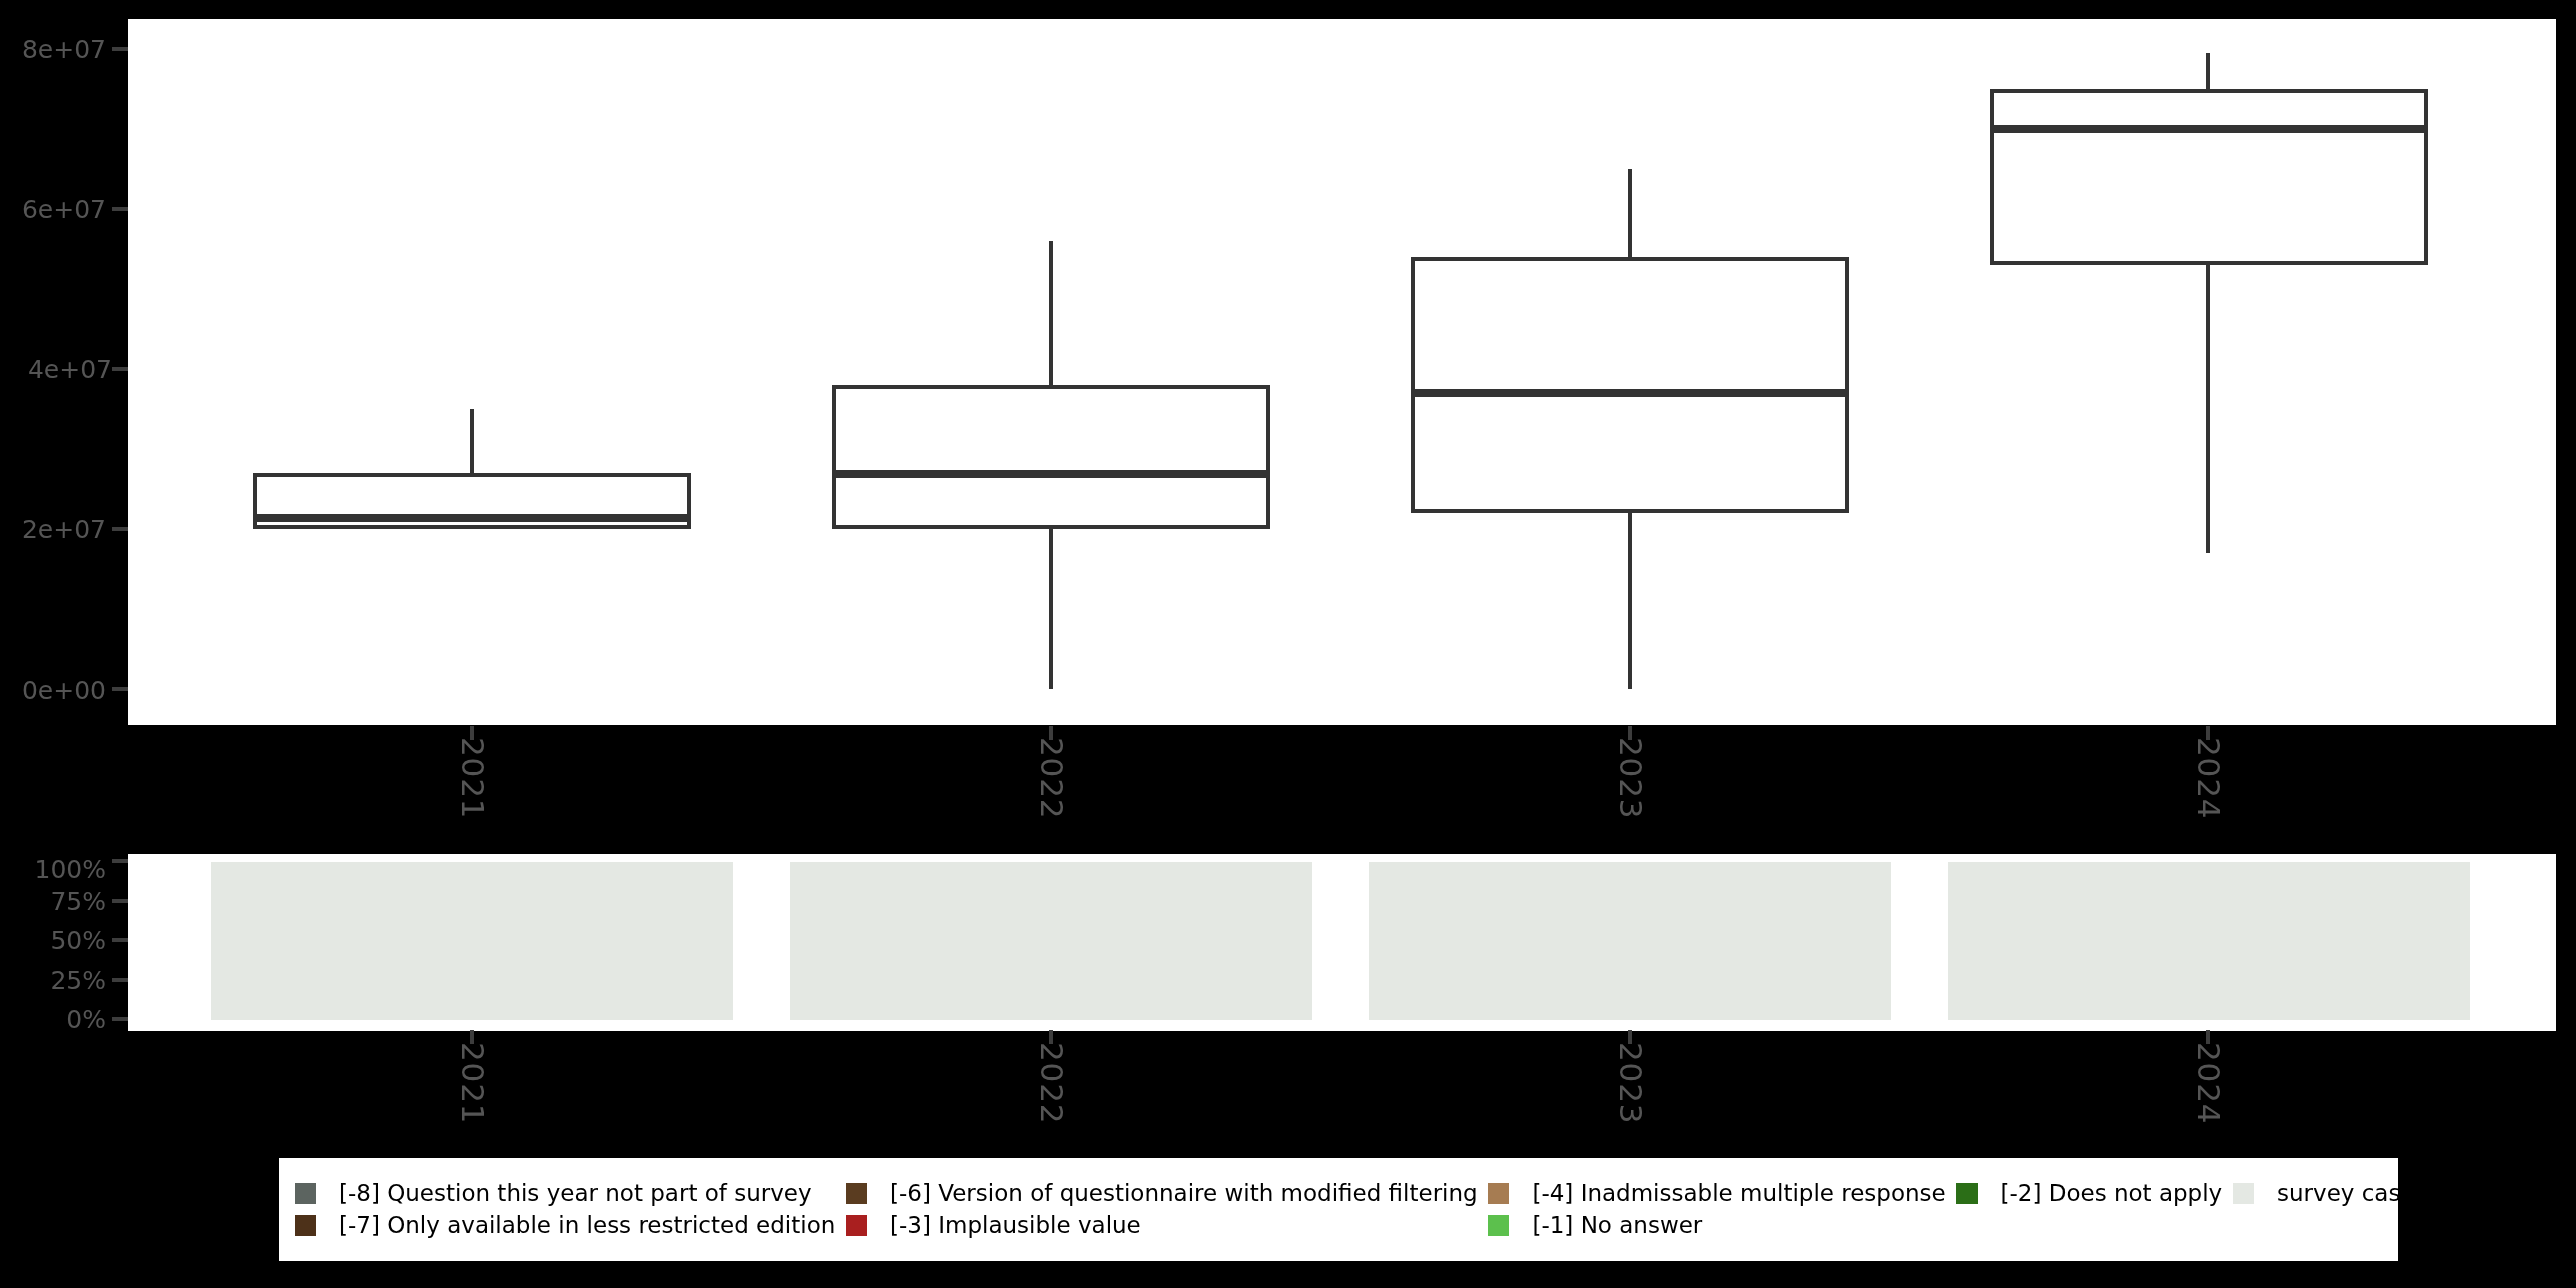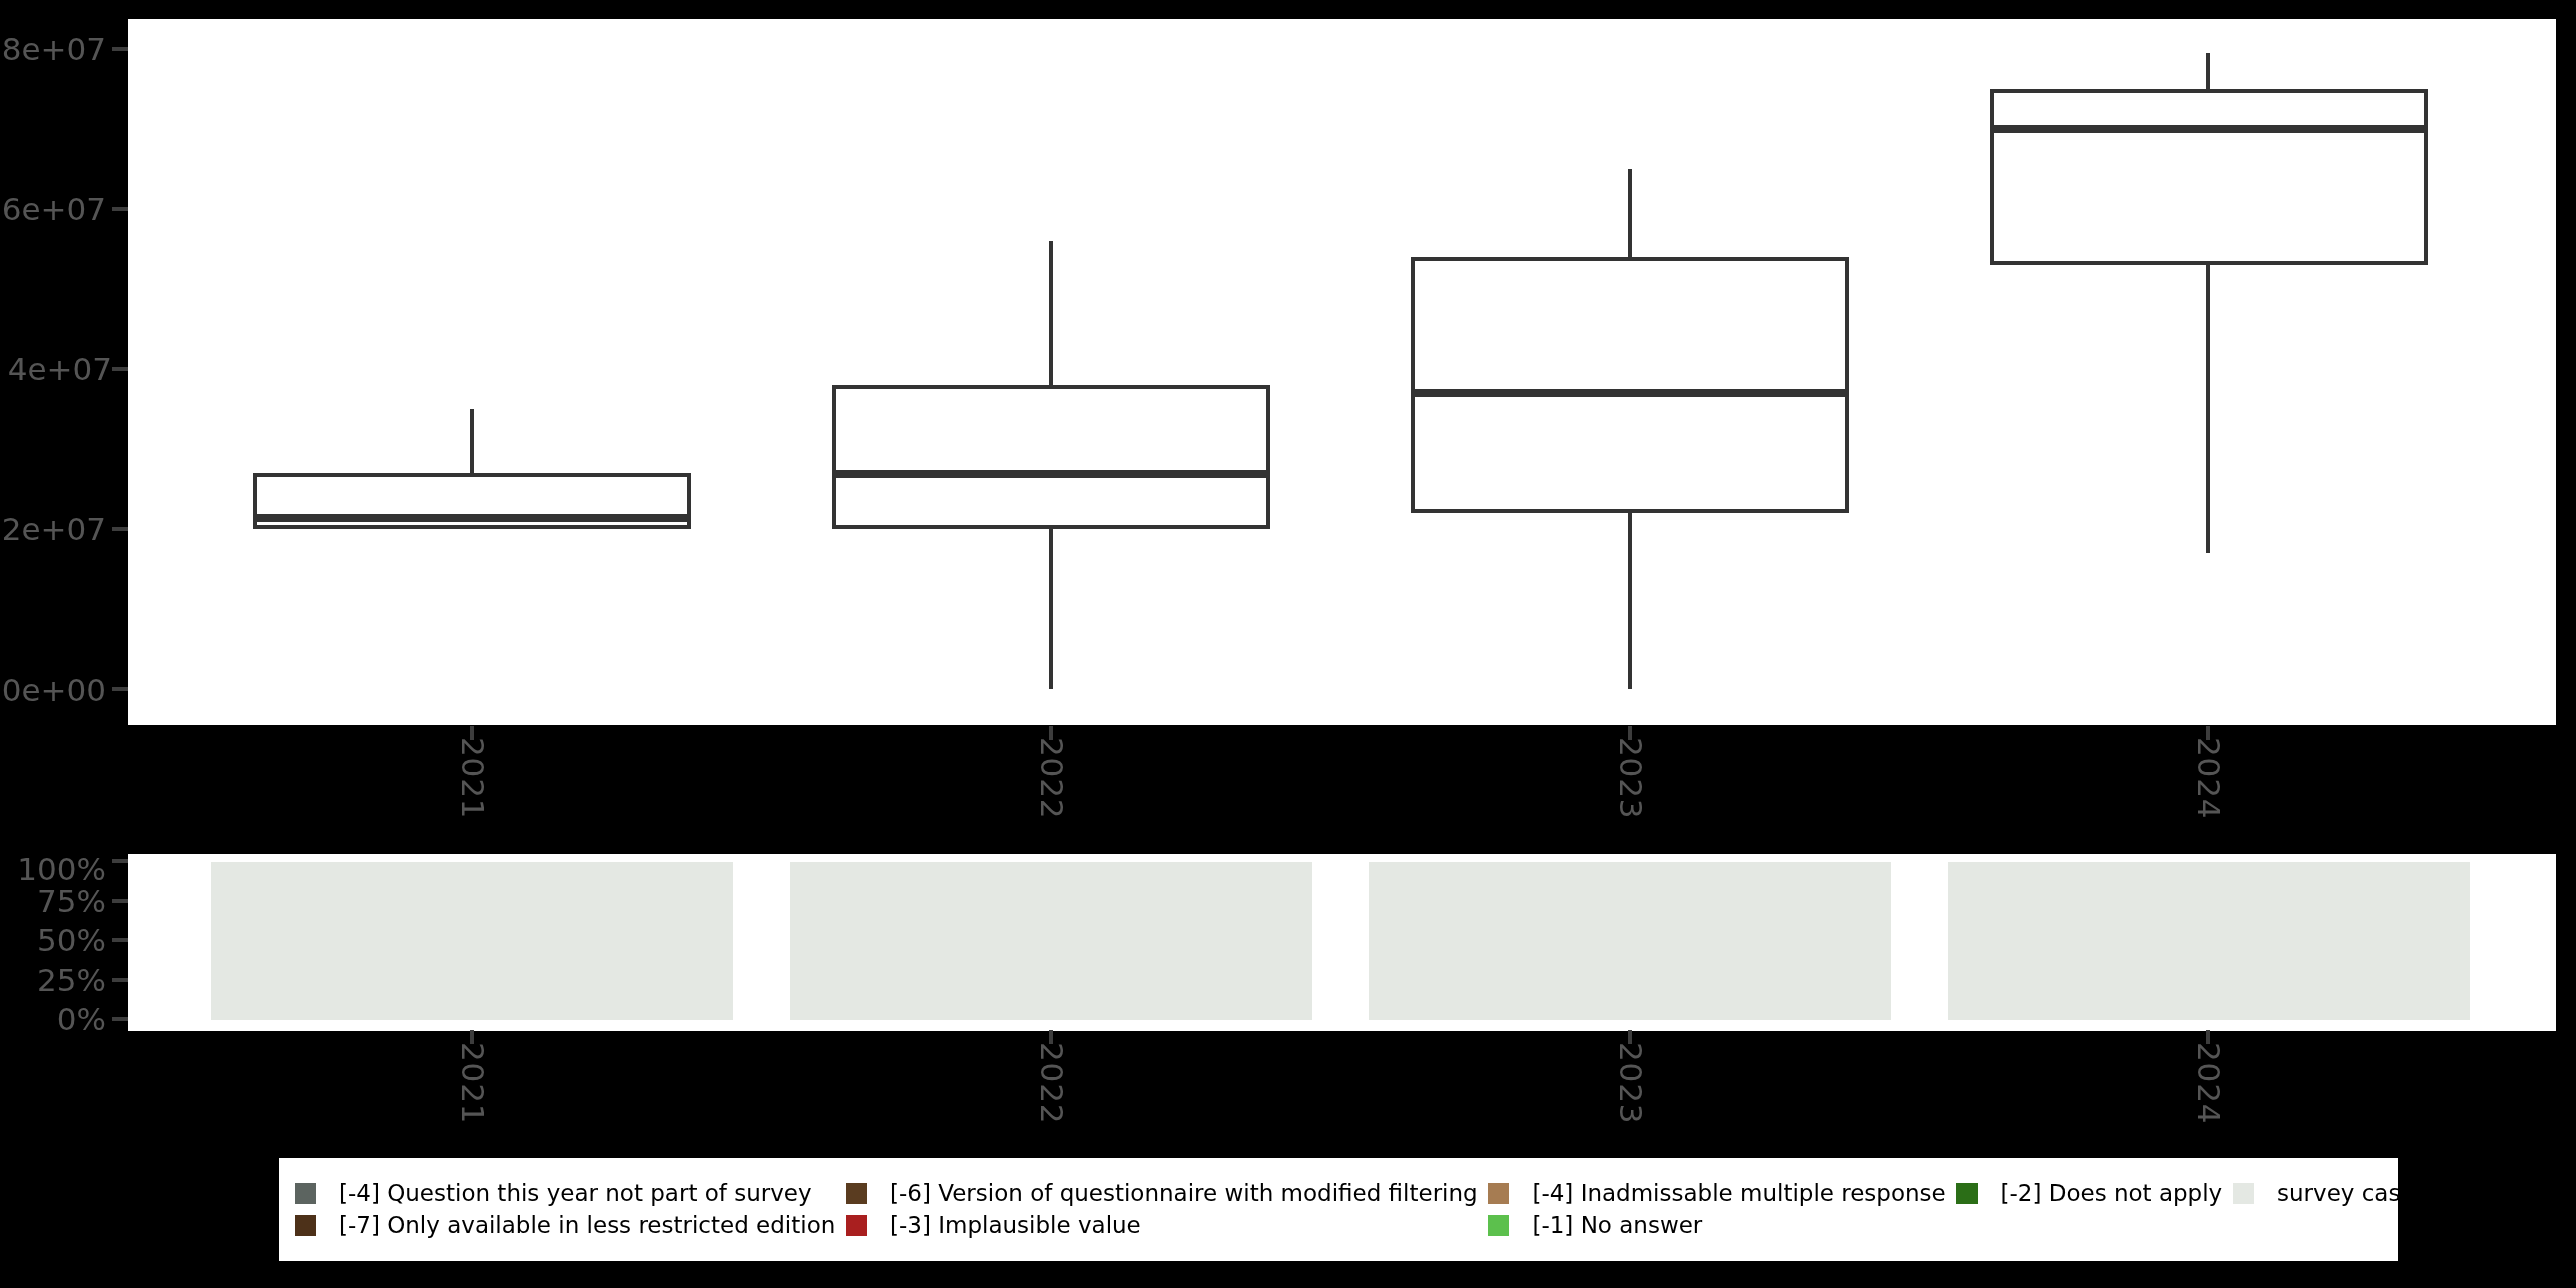--- a/index.html
+++ b/index.html
@@ -2,21 +2,21 @@
 <html style="font-size:13.7px"><head>
 <meta charset="utf-8">
 <style>
   html,body{margin:0;padding:0;background:#000;}
   #stage{position:relative;width:2576px;height:1288px;background:#000;overflow:hidden;
          font-family:"DejaVu Sans","Liberation Sans",sans-serif;}
   .panel{position:absolute;background:#fff;}
   .ytick-dash{position:absolute;width:15.5px;height:4.3px;background:#3d3d3d;}
   .xtick-dash{position:absolute;width:4.3px;height:13.7px;background:#3d3d3d;}
   .ytick-label{position:absolute;left:0;width:106px;text-align:right;color:#555555;
-               font-size:31px;line-height:1;transform:translateY(-50%);}
+               font-size:25px;line-height:1;transform:translateY(-50%);}
   .xtick-label{position:absolute;color:#555555;font-size:31px;line-height:1;
                writing-mode:vertical-rl;transform:translateX(-50%);letter-spacing:0.9px;}
   .whisker{position:absolute;width:4.3px;background:#333333;}
   .boxrect{position:absolute;background:#ffffff;border:4.3px solid #333333;box-sizing:border-box;}
   .medianline{position:absolute;height:7.7px;background:#333333;}
   .bar{position:absolute;background:#e4e8e3;}
   #legend{position:absolute;left:279px;top:1158px;width:2119px;height:103px;background:#fff;
           display:grid;grid-template-columns:auto auto auto auto auto;column-gap:10.3px;row-gap:6.9px;
           align-content:center;justify-content:space-between;padding:0 15.5px;box-sizing:border-box;}
   .legend-item{display:flex;align-items:center;gap:23px;white-space:nowrap;}
@@ -84,21 +84,21 @@
       <div class="xtick-dash" style="left: 1049px; top: 1030px;"></div>
       <div class="xtick-label" style="left: 1051px; top: 1042px;">2022</div>
       <div class="xtick-dash" style="left: 1628px; top: 1030px;"></div>
       <div class="xtick-label" style="left: 1630px; top: 1042px;">2023</div>
       <div class="xtick-dash" style="left: 2206px; top: 1030px;"></div>
       <div class="xtick-label" style="left: 2208px; top: 1042px;">2024</div>
     </div>
   <div id="legend">
       <div class="legend-item">
         <div class="legend-swatch" style="background: rgb(92, 100, 96);"></div>
-        <div class="legend-label">[-4] Question this year not part of survey</div>
+        <div class="legend-label">[-8] Question this year not part of survey</div>
       </div>
       <div class="legend-item">
         <div class="legend-swatch" style="background: rgb(90, 60, 32);"></div>
         <div class="legend-label">[-6] Version of questionnaire with modified filtering</div>
       </div>
       <div class="legend-item">
         <div class="legend-swatch" style="background: rgb(166, 124, 82);"></div>
         <div class="legend-label">[-4] Inadmissable multiple response</div>
       </div>
       <div class="legend-item">

